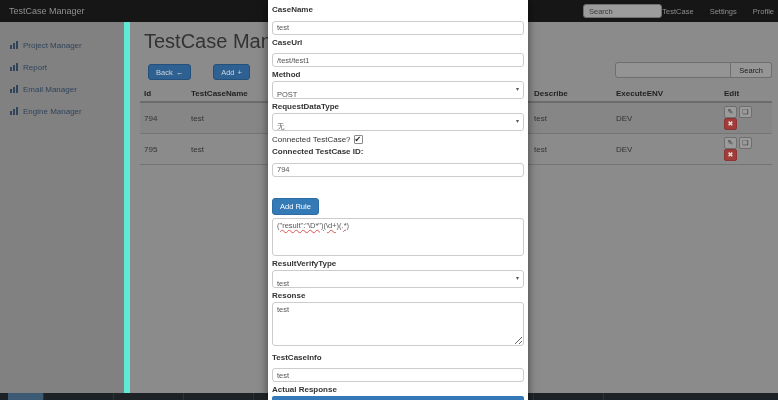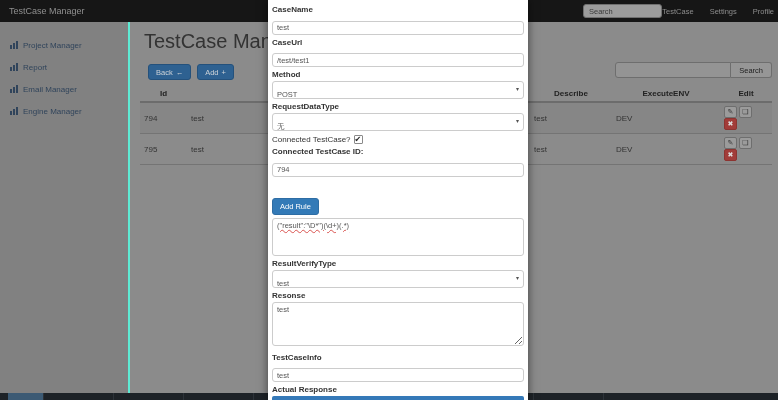--- a/index.html
+++ b/index.html
@@ -10,39 +10,39 @@
   .navbar { position:absolute; top:0; left:0; width:778px; height:22px; background:#161616; z-index:5; }
   .brand { position:absolute; left:9px; top:0; line-height:22px; font-size:9px; color:#8f8f8f; }
   .nav-search { position:absolute; left:583px; top:4px; width:79px; height:14px;
     background:#9c9c9c; border:1px solid #6f6f6f; border-radius:3px;
     font-size:7.5px; color:#2e2e2e; padding:0 5px; outline:none; }
   .nav-search::placeholder { color:#3a3a3a; }
   .nav-links { position:absolute; right:4px; top:0; height:22px; display:flex; align-items:center; gap:16px; }
   .nav-link { font-size:7.5px; color:#8d8d8d; cursor:pointer; }
 
   
-  .sidebar { position:absolute; top:22px; left:0; width:130px; height:371px; background:#818181; border-right:2px solid #5eead4; }
+  .sidebar { position:absolute; top:22px; left:0; width:130px; height:371px; background:#818181; border-right:6px solid #5eead4; }
   .side-item { display:flex; align-items:center; gap:5px; padding:0 0 0 10px; height:22px; color:#30445b; font-size:8px; cursor:pointer; }
   .side-item svg { flex:0 0 auto; }
   .sidebar-inner { padding-top:12px; }
 
   
   .content { position:absolute; top:22px; left:130px; width:648px; height:371px; background:#8b8b8b; }
   .page-title { position:absolute; left:14px; top:8px; font-size:20px; font-weight:500; color:#333; }
   .btn { display:inline-flex; align-items:center; gap:3px; border:1px solid #24517c; border-radius:3px;
     background:#2e6191; color:#cdd3d8; font-size:7.5px; padding:0 7px; height:16px; cursor:pointer; }
-  .btn-row { position:absolute; left:18px; top:42px; display:flex; gap:6px; }
+  .btn-row { position:absolute; left:18px; top:42px; display:flex; gap:22px; }
   .tbl-search-group { position:absolute; right:6px; top:40px; display:flex; }
   .tbl-search-input { width:116px; height:16px; background:#949494; border:1px solid #6e6e6e;
     border-radius:3px 0 0 3px; font-size:7.5px; padding:0 4px; color:#2e2e2e; outline:none; }
   .tbl-search-btn { height:16px; background:#969696; border:1px solid #6e6e6e; border-left:none;
     border-radius:0 3px 3px 0; font-size:7.5px; color:#222; padding:0 8px; cursor:pointer; }
 
   .table { position:absolute; left:10px; top:64px; width:632px; border-collapse:collapse; font-size:8px; color:#333; }
-  .table th { text-align:center; font-weight:bold; color:#222; border-bottom:2px solid #6c6c6c; padding:3px 4px; }
+  .table th { text-align:left; font-weight:bold; color:#222; border-bottom:2px solid #6c6c6c; padding:3px 4px; }
   .table td { border-bottom:1px solid #747474; padding:3px 4px; height:15px; }
   .table tr.odd td { background:#868686; }
   .col-id{width:47px} .col-name{width:343px} .col-desc{width:82px} .col-env{width:108px} .col-edit{width:52px}
   .row-btn { display:inline-flex; align-items:center; justify-content:center; width:13px; height:12px;
     border:1px solid #6e6e6e; border-radius:2px; background:#9b9b9b; color:#333; font-size:7px; cursor:pointer; margin-right:2px; }
   .row-btn.danger { background:#a23c39; border-color:#8c3431; color:#ddd; }
 
   
   .modal { position:absolute; top:0; left:268px; width:260px; height:400px; background:#ffffff;
     z-index:10; box-shadow:0 0 9px rgba(0,0,0,0.55); padding:2px 4px 0 4px; }

